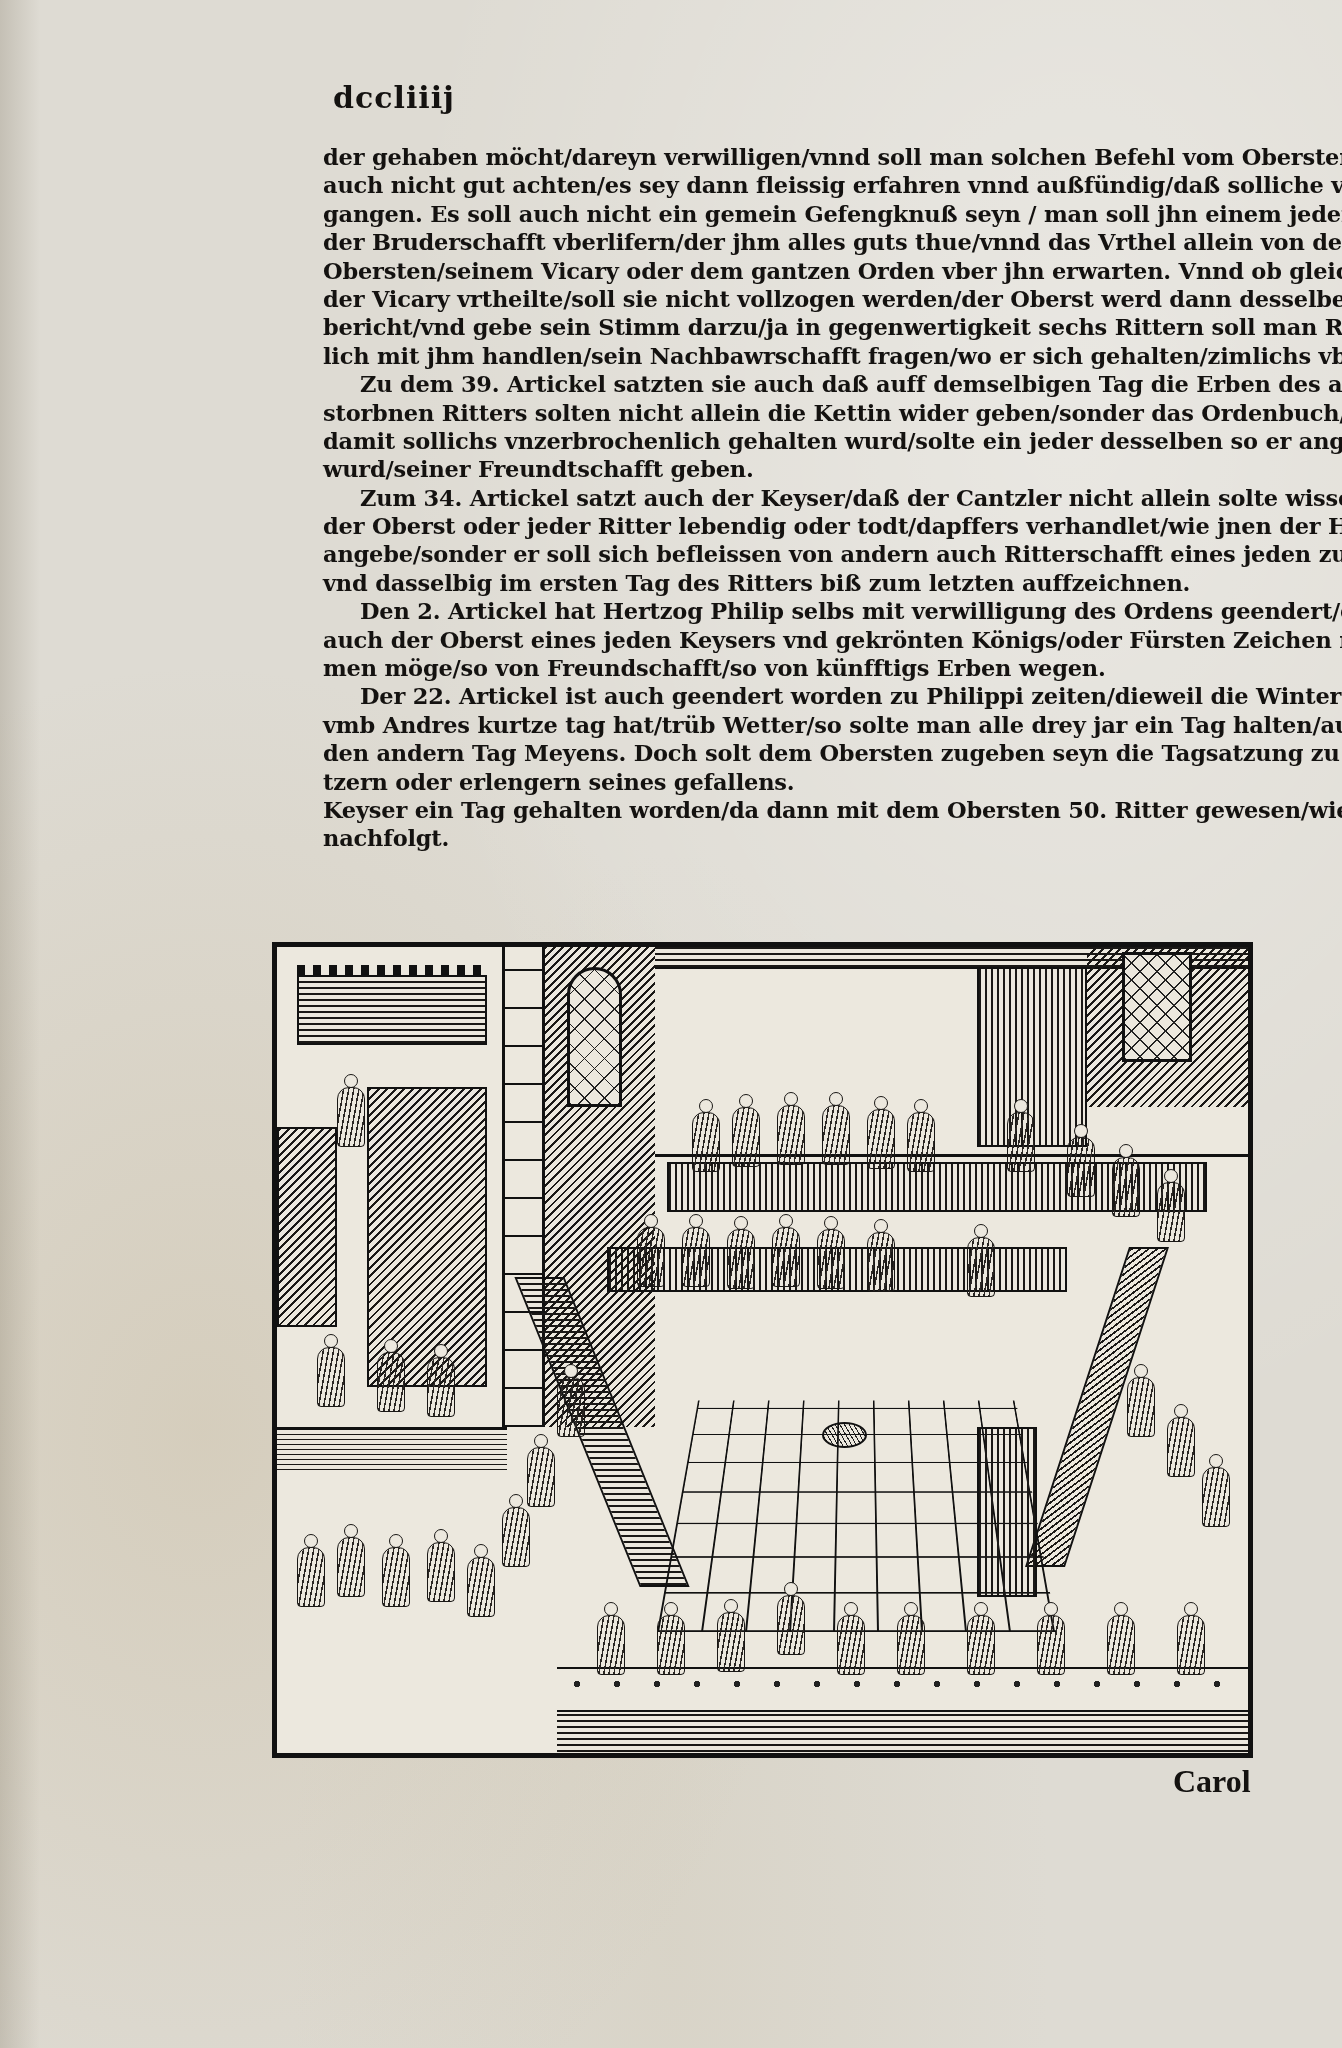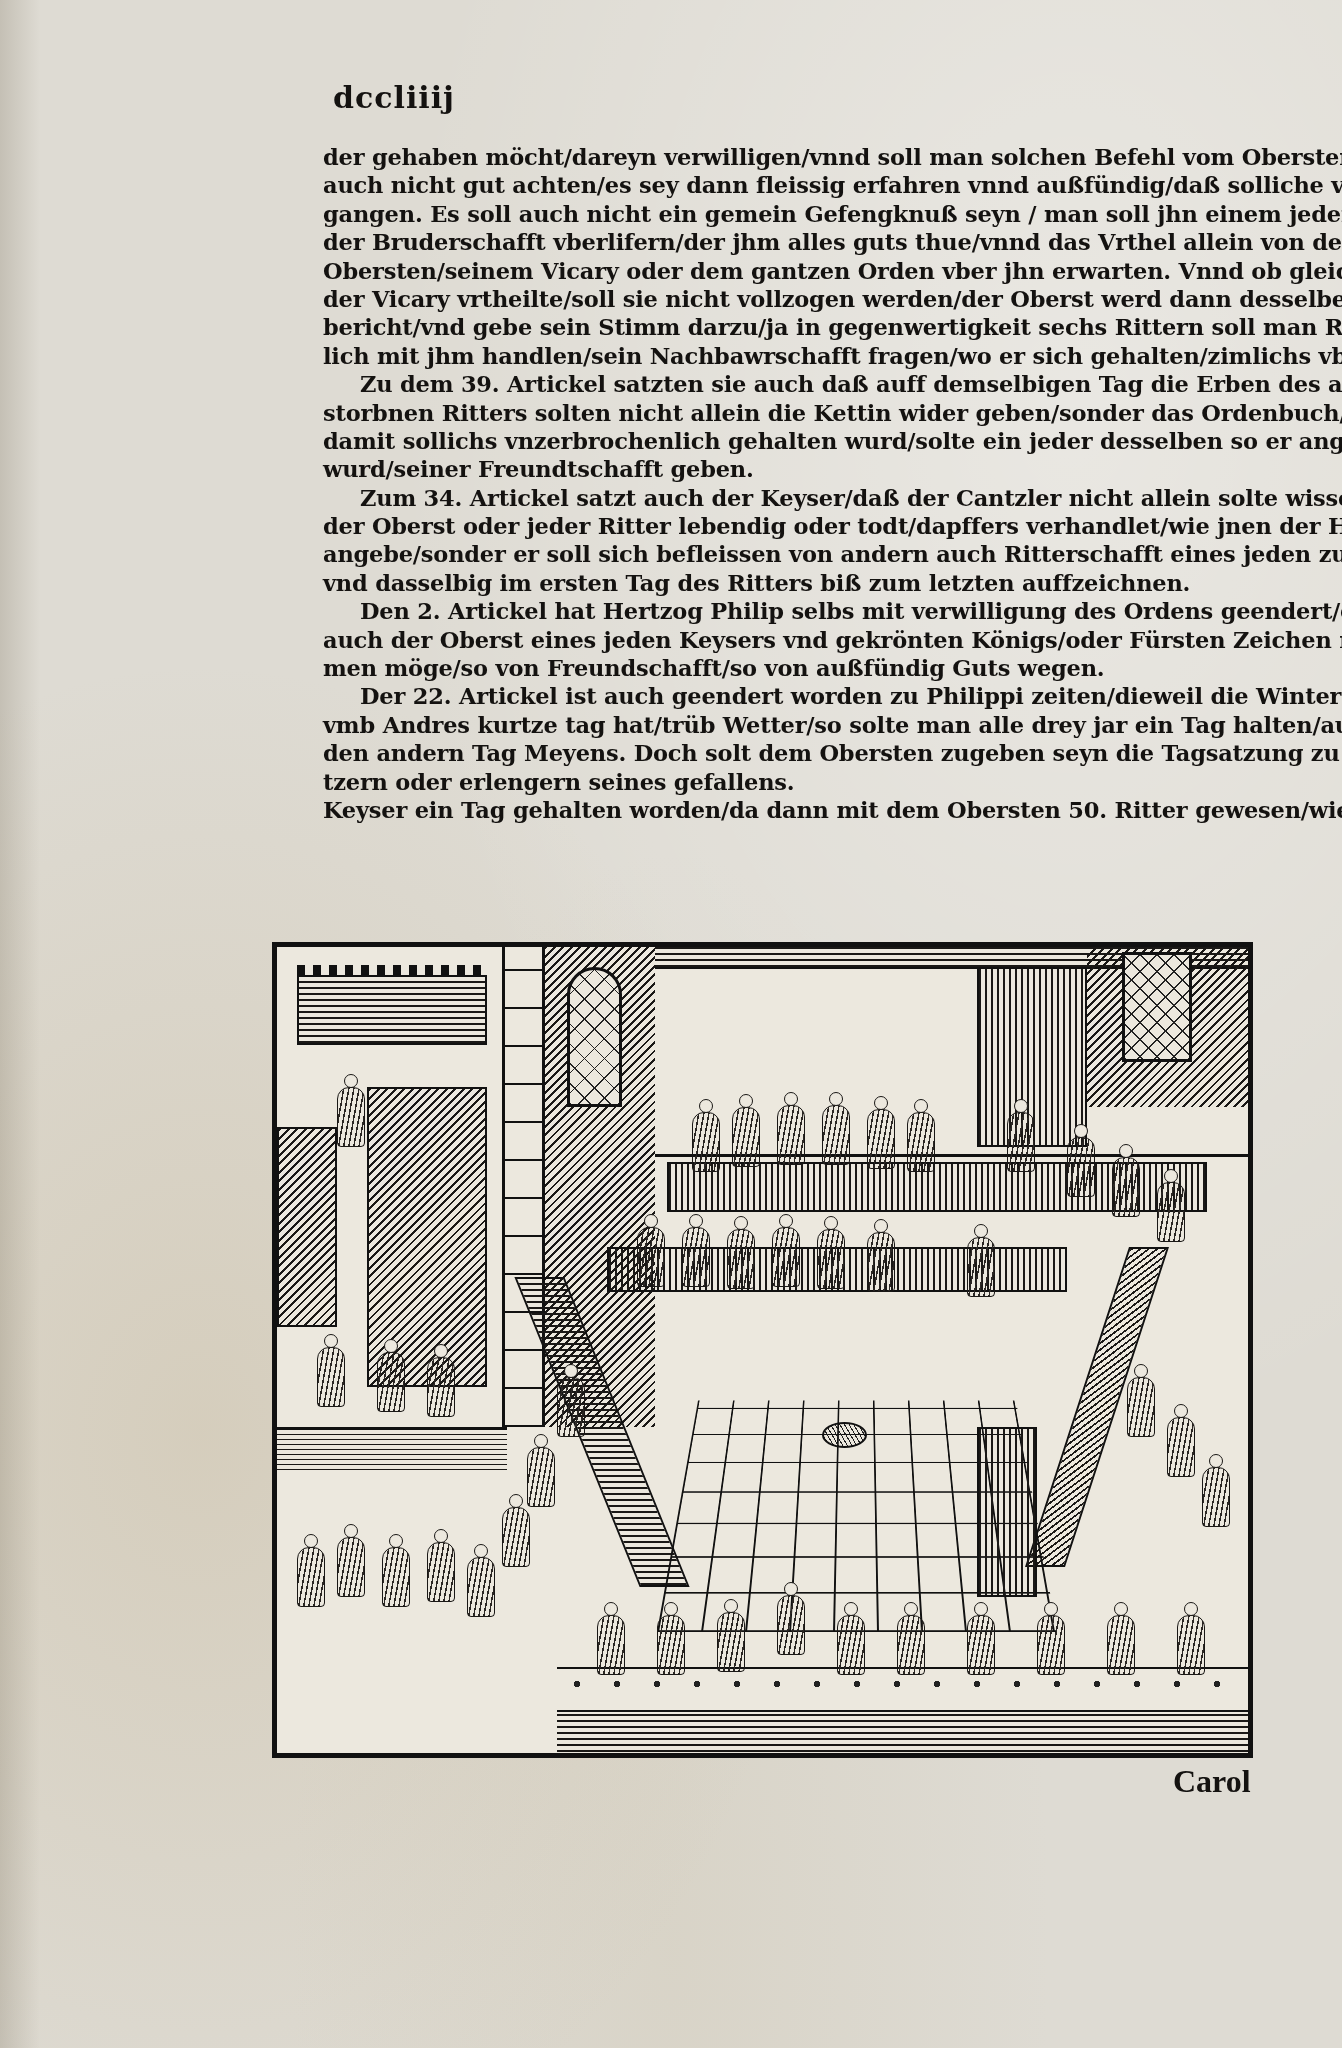--- a/index.html
+++ b/index.html
@@ -61,26 +61,27 @@
     <div class="line indent">Zu dem 39. Artickel satzten sie auch daß auff demselbigen Tag die Erben des abge-</div>
     <div class="line">storbnen Ritters solten nicht allein die Kettin wider geben/sonder das Ordenbuch/vnnd</div>
     <div class="line">damit sollichs vnzerbrochenlich gehalten wurd/solte ein jeder desselben so er angenommen</div>
     <div class="line last">wurd/seiner Freundtschafft geben.</div>
     <div class="line indent">Zum 34. Artickel satzt auch der Keyser/daß der Cantzler nicht allein solte wissen was</div>
     <div class="line">der Oberst oder jeder Ritter lebendig oder todt/dapffers verhandlet/wie jnen der Herold</div>
     <div class="line">angebe/sonder er soll sich befleissen von andern auch Ritterschafft eines jeden zu haben/</div>
     <div class="line last">vnd dasselbig im ersten Tag des Ritters biß zum letzten auffzeichnen.</div>
     <div class="line indent">Den 2. Artickel hat Hertzog Philip selbs mit verwilligung des Ordens geendert/daß</div>
     <div class="line">auch der Oberst eines jeden Keysers vnd gekrönten Königs/oder Fürsten Zeichen nem-</div>
-    <div class="line last">men möge/so von Freundschafft/so von außfündig Guts wegen.</div>
+    <div class="line last">men möge/so von Freundschafft/so von künfftigs Erben wegen.</div>
     <div class="line indent">Der 22. Artickel ist auch geendert worden zu Philippi zeiten/dieweil die Winters zeit</div>
     <div class="line">vmb Andres kurtze tag hat/trüb Wetter/so solte man alle drey jar ein Tag halten/auff</div>
     <div class="line">den andern Tag Meyens. Doch solt dem Obersten zugeben seyn die Tagsatzung zu kür-</div>
     <div class="line last">tzern oder erlengern seines gefallens.</div>
     <div class="line">Keyser ein Tag gehalten worden/da dann mit dem Obersten 50. Ritter gewesen/wie</div>
+    <div class="line last">nachfolgt.</div>
   </div>
 
 <div class="woodcut">
 
   <div class="panel" style="left:0;top:0;width:228px;height:480px;border-right:3px solid #111;">
     <div class="panel hatch-h" style="left:20px;top:28px;width:190px;height:70px;border:2px solid #111;"></div>
     <div class="panel" style="left:20px;top:18px;width:190px;height:12px;
          background-image:repeating-linear-gradient(90deg,#111 0 8px,transparent 8px 16px);"></div>
     <div class="panel hatch" style="left:90px;top:140px;width:120px;height:300px;border:2px solid #111;"></div>
     <div class="panel hatch" style="left:0;top:180px;width:60px;height:200px;border:2px solid #111;"></div>

